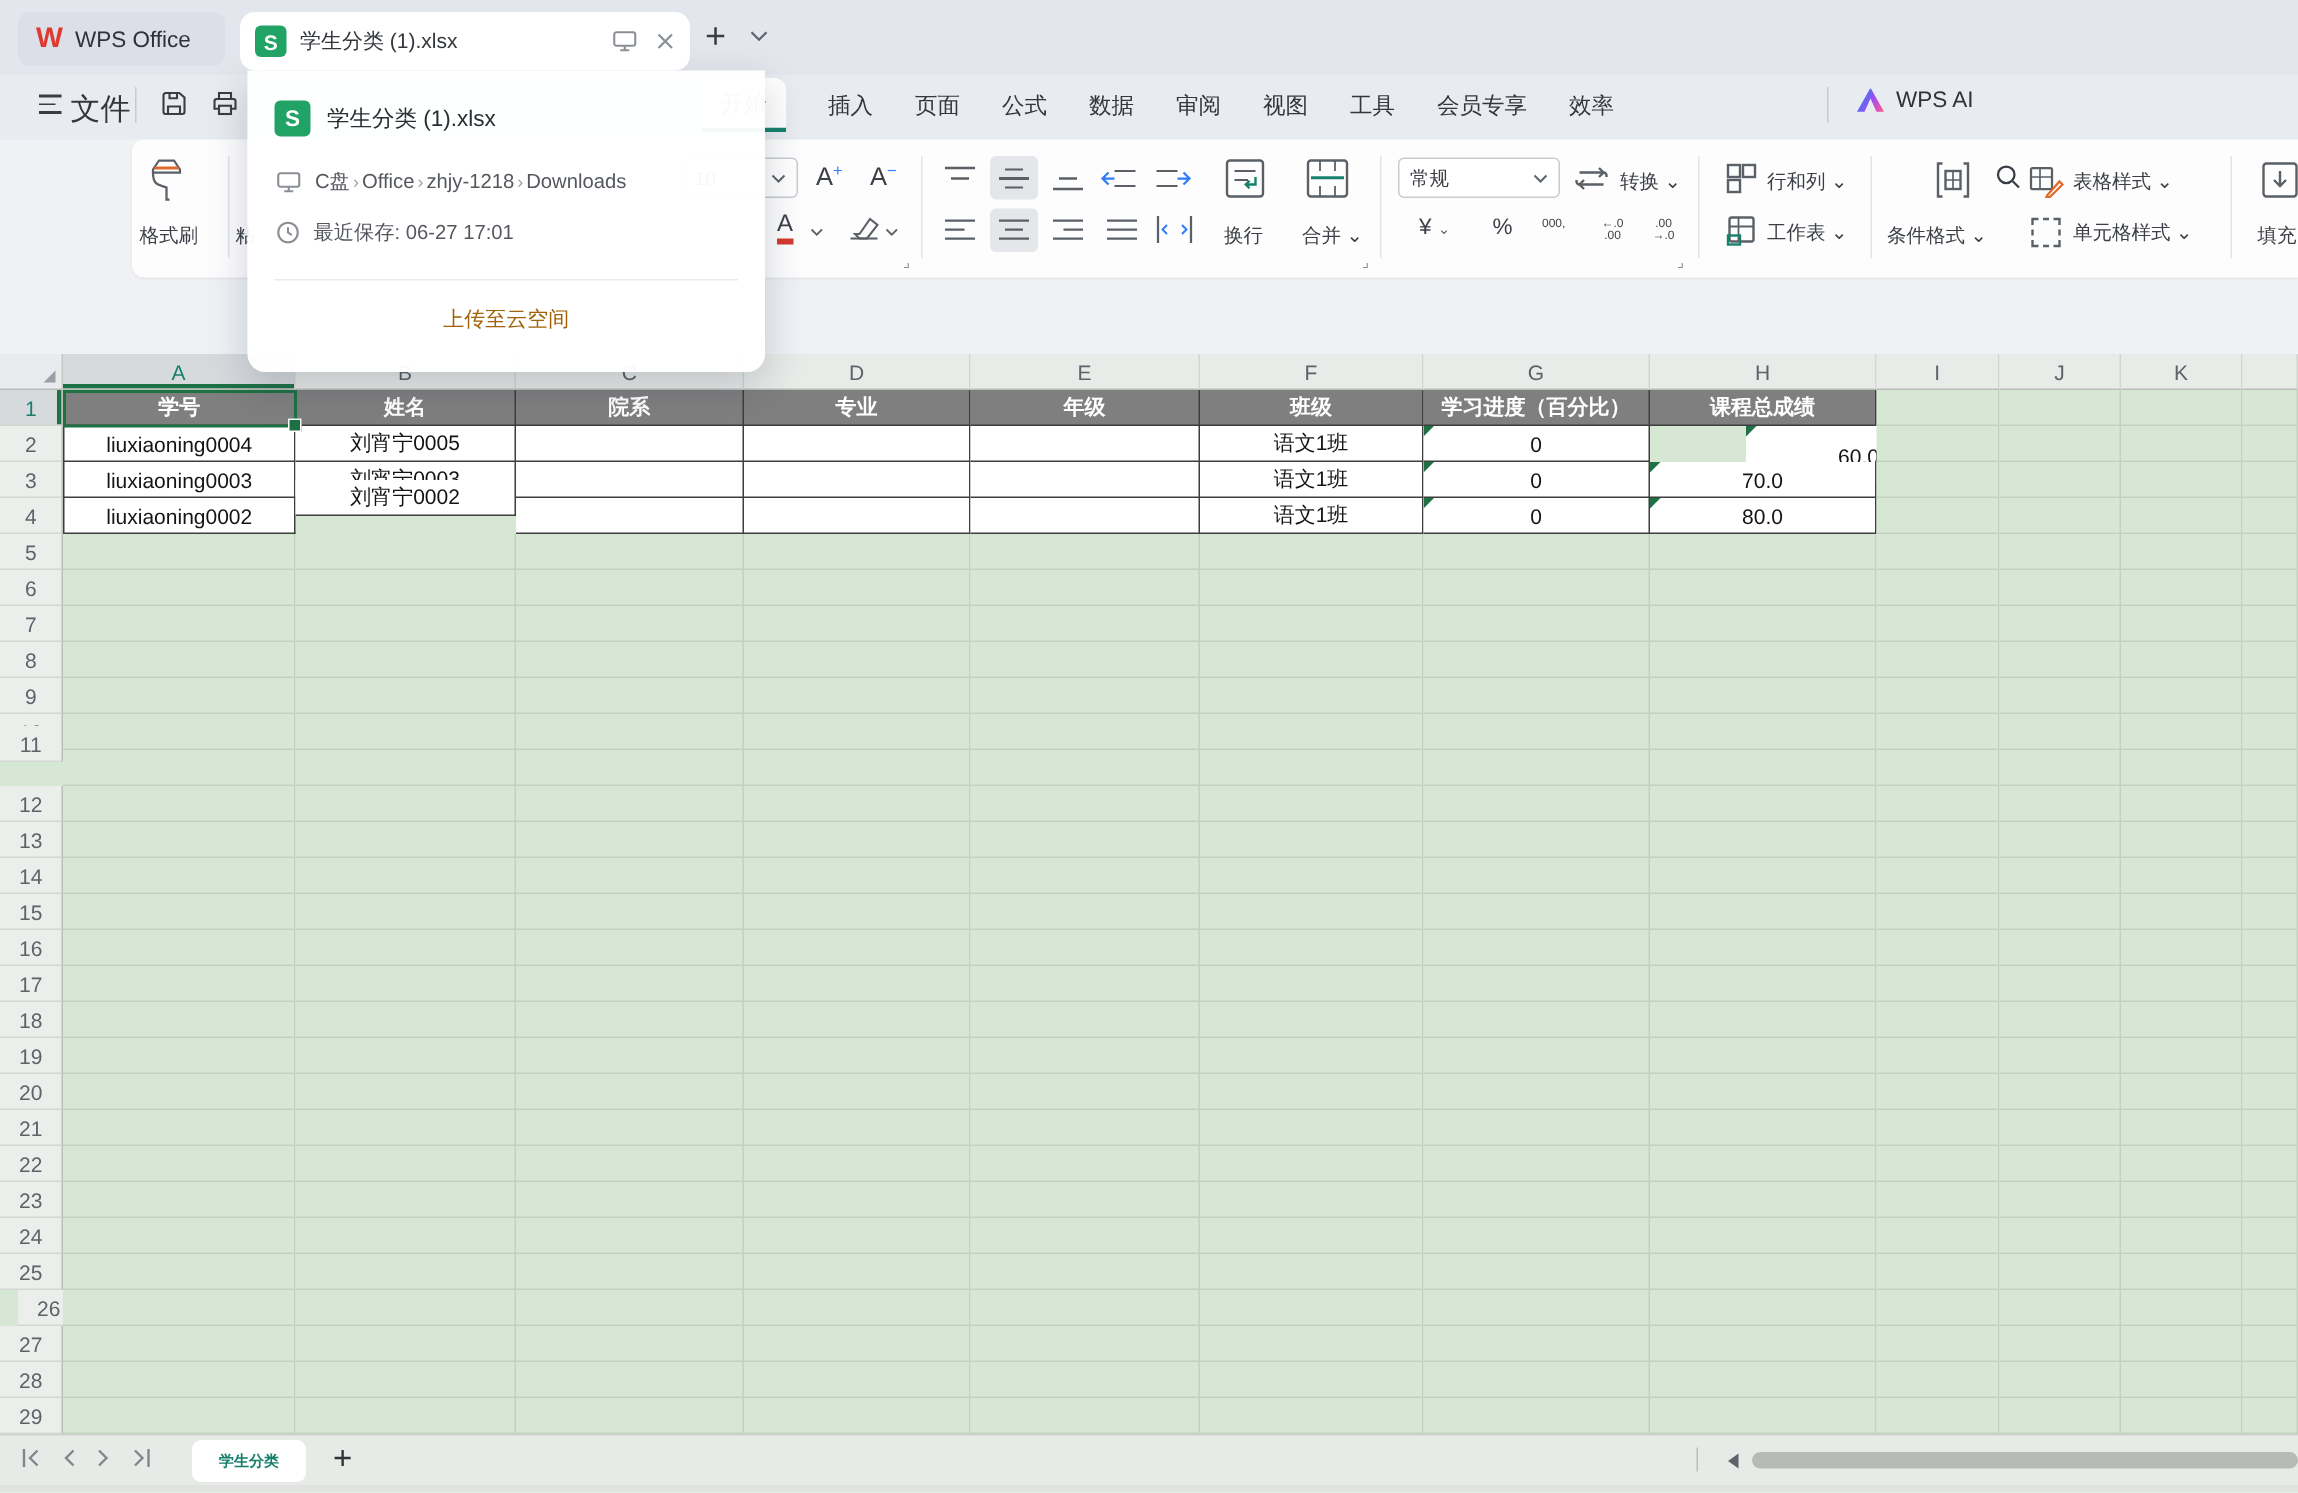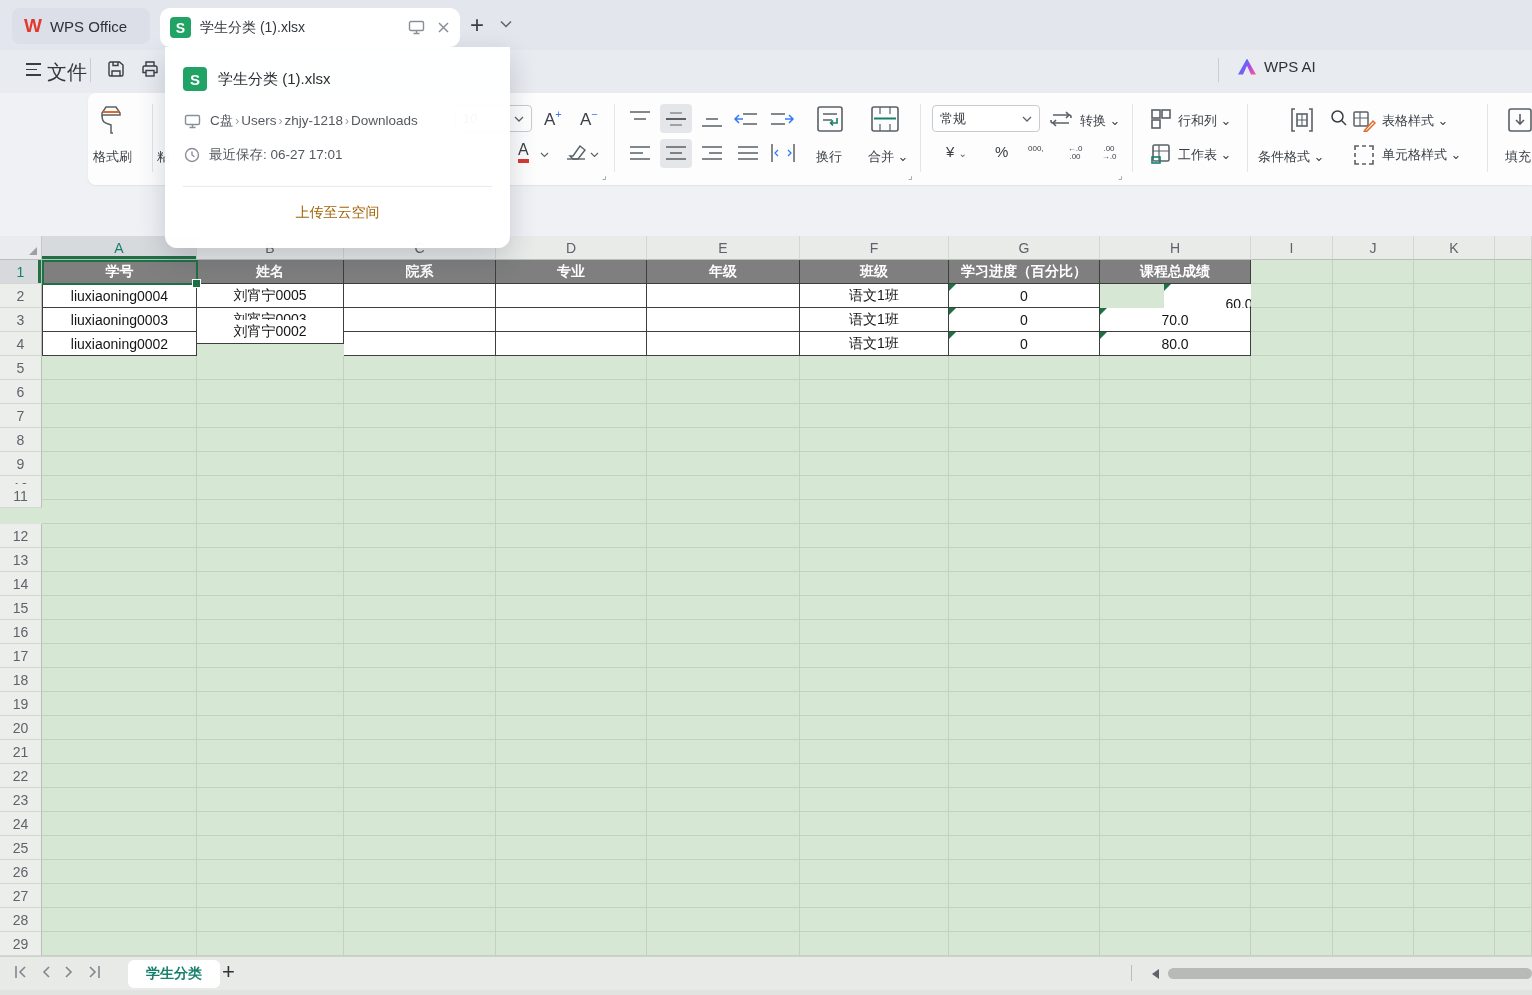--- a/index.html
+++ b/index.html
@@ -53,21 +53,21 @@
   .cell.tb{border-right:1px solid #3d3f3d;border-bottom:1px solid #3d3f3d;}
   .cell.tl{border-left:1px solid #3d3f3d;}
   .cell.hdr{background:#7f7f7f;color:#ffffff;font-weight:bold;}
   .cell.data{background:#ffffff;}
   .flag{position:absolute;left:0;top:0;width:0;height:0;border-top:7px solid #1f7145;border-right:7px solid transparent;}
   #selbox{position:absolute;border:2px solid #1e7145;box-sizing:border-box;z-index:5;pointer-events:none;}
   #selbox i{position:absolute;right:-5px;bottom:-5px;width:7px;height:7px;background:#1e7145;border:1px solid #fff;}
   
   .sheetbar{position:absolute;left:0;top:956px;width:1532px;height:34px;background:#e8eae8;border-top:1px solid #cdd2cd;}
   .navgrp{position:absolute;left:14px;top:8px;display:flex;gap:13px;align-items:center;}
-  .sheet-tab{position:absolute;left:128px;top:3px;height:28px;background:#fff;border-radius:6px;display:flex;align-items:center;padding:0 18px;font-size:14px;font-weight:bold;color:#17806d;}
+  .sheet-tab{position:absolute;left:128px;top:3px;height:28px;background:#fff;border-radius:6px;display:flex;align-items:center;padding:0 18px;font-size:10px;font-weight:bold;color:#17806d;}
   .addsheet{position:absolute;left:222px;top:2px;font-size:22px;color:#2f3338;}
   .sb-div{position:absolute;left:1131px;top:8px;width:1px;height:16px;background:#b9beb9;}
   .larr{position:absolute;left:1152px;top:12px;width:0;height:0;border-right:7px solid #5d636a;border-top:5px solid transparent;border-bottom:5px solid transparent;}
   .hthumb{position:absolute;left:1168px;top:11px;width:364px;height:11px;border-radius:6px;background:#b7bab7;}
   .bottomstrip{position:absolute;left:0;top:990px;width:1532px;height:5px;background:#e0e3e0;}
   
   .popup{position:absolute;left:165px;top:47px;width:345px;height:201px;background:rgba(255,255,255,.96);border-radius:0 0 12px 12px;box-shadow:0 10px 28px rgba(30,40,60,.20);z-index:11;}
   .pop-head{position:absolute;left:18px;top:20px;display:flex;align-items:center;gap:11px;}
   .pop-title{font-size:15px;color:#2a2e33;}
   .pop-row{position:absolute;left:19px;display:flex;align-items:center;gap:9px;font-size:13.5px;color:#55595f;}
@@ -121,20 +121,32 @@
           <path d="M3 4.5A1.5 1.5 0 014.5 3h9L17 6v9.5a1.5 1.5 0 01-1.5 1.5h-11A1.5 1.5 0 013 15.5z"></path>
           <path d="M6 17v-5h8v5M7 3v3.5h5V3"></path>
         </svg>
     </div>
     <div class="abs" style="left:140px;top:9px;">
       <svg width="20" height="20" viewBox="0 0 20 20" fill="none" stroke="#3a3e44" stroke-width="1.4">
           <path d="M6 7V3h8v4M4.5 7h11A1.5 1.5 0 0117 8.5v5h-3M3 8.5A1.5 1.5 0 014.5 7M3 8.5v5h3"></path>
           <rect x="6" y="11.5" width="8" height="5.5"></rect>
         </svg>
     </div>
+    <div class="menu-tabs">
+        <span class="menu-tab active">开始</span>
+        <span class="menu-tab">插入</span>
+        <span class="menu-tab">页面</span>
+        <span class="menu-tab">公式</span>
+        <span class="menu-tab">数据</span>
+        <span class="menu-tab">审阅</span>
+        <span class="menu-tab">视图</span>
+        <span class="menu-tab">工具</span>
+        <span class="menu-tab">会员专享</span>
+        <span class="menu-tab">效率</span>
+      </div>
     <div class="mb-div" style="left:1218px;"></div>
     <div class="wpsai">
       <span class="ai-logo"></span>
       <span>WPS AI</span>
     </div>
     <div class="abs" style="left:1330px;top:59px;z-index:1;">
       <svg width="18" height="18" viewBox="0 0 18 18" fill="none" stroke="#3a3e44" stroke-width="1.5">
           <circle cx="7.5" cy="7.5" r="5.5"></circle>
           <path d="M11.8 11.8L16 16"></path>
         </svg>
@@ -363,21 +375,21 @@
       <div class="rh" style="top: 384px; height: 24px;">16</div>
       <div class="rh" style="top: 408px; height: 24px;">17</div>
       <div class="rh" style="top: 432px; height: 24px;">18</div>
       <div class="rh" style="top: 456px; height: 24px;">19</div>
       <div class="rh" style="top: 480px; height: 24px;">20</div>
       <div class="rh" style="top: 504px; height: 24px;">21</div>
       <div class="rh" style="top: 528px; height: 24px;">22</div>
       <div class="rh" style="top: 552px; height: 24px;">23</div>
       <div class="rh" style="top: 576px; height: 24px;">24</div>
       <div class="rh" style="top: 600px; height: 24px;">25</div>
-      <div class="rh" style="top: 624px; height: 24px;">26</div>
+      <div class="rh" style="top: 624px; height: 24px; margin-left: 12px;">26</div>
       <div class="rh" style="top: 648px; height: 24px;">27</div>
       <div class="rh" style="top: 672px; height: 24px;">28</div>
       <div class="rh" style="top: 696px; height: 24px;">29</div>
       <div class="cell hdr tb tt tl" style="left: 42px; top: 24px; width: 155px; height: 24px;">学号</div>
       <div class="cell hdr tb tt" style="left: 197px; top: 24px; width: 147px; height: 24px;">姓名</div>
       <div class="cell hdr tb tt" style="left: 344px; top: 24px; width: 152px; height: 24px;">院系</div>
       <div class="cell hdr tb tt" style="left: 496px; top: 24px; width: 151px; height: 24px;">专业</div>
       <div class="cell hdr tb tt" style="left: 647px; top: 24px; width: 153px; height: 24px;">年级</div>
       <div class="cell hdr tb tt" style="left: 800px; top: 24px; width: 149px; height: 24px;">班级</div>
       <div class="cell hdr tb tt" style="left: 949px; top: 24px; width: 151px; height: 24px;">学习进度（百分比）</div>
@@ -763,21 +775,21 @@
       <span class="sicon" style="width:24px;height:24px;font-size:15px;">S</span>
       <span class="pop-title">学生分类 (1).xlsx</span>
     </div>
     <div class="pop-row" style="top:65px;">
       <span>
         <svg width="17" height="15" viewBox="0 0 17 15" fill="none" stroke="#8a8f96" stroke-width="1.4">
             <rect x="1.5" y="1.5" width="14" height="9" rx="1.5"></rect>
             <path d="M8.5 10.5v2.5M5.5 13.5h6"></path>
           </svg>
       </span>
-      <span id="popup-path"><span>C盘</span><span class="pop-sep">›</span><span>Users</span><span class="pop-sep">›</span><span>zhjy-1218</span><span class="pop-sep">›</span><span>Downloads</span></span>
+      <span id="popup-path"><span>C盘</span><span class="pop-sep">›</span><span>Office</span><span class="pop-sep">›</span><span>zhjy-1218</span><span class="pop-sep">›</span><span>Downloads</span></span>
     </div>
     <div class="pop-row" style="top:99px;">
       <span>
         <svg width="16" height="16" viewBox="0 0 16 16" fill="none" stroke="#8a8f96" stroke-width="1.4">
             <circle cx="8" cy="8" r="6.5"></circle>
             <path d="M8 4.5V8l2.5 1.8"></path>
           </svg>
       </span>
       <span>最近保存: 06-27 17:01</span>
     </div>

